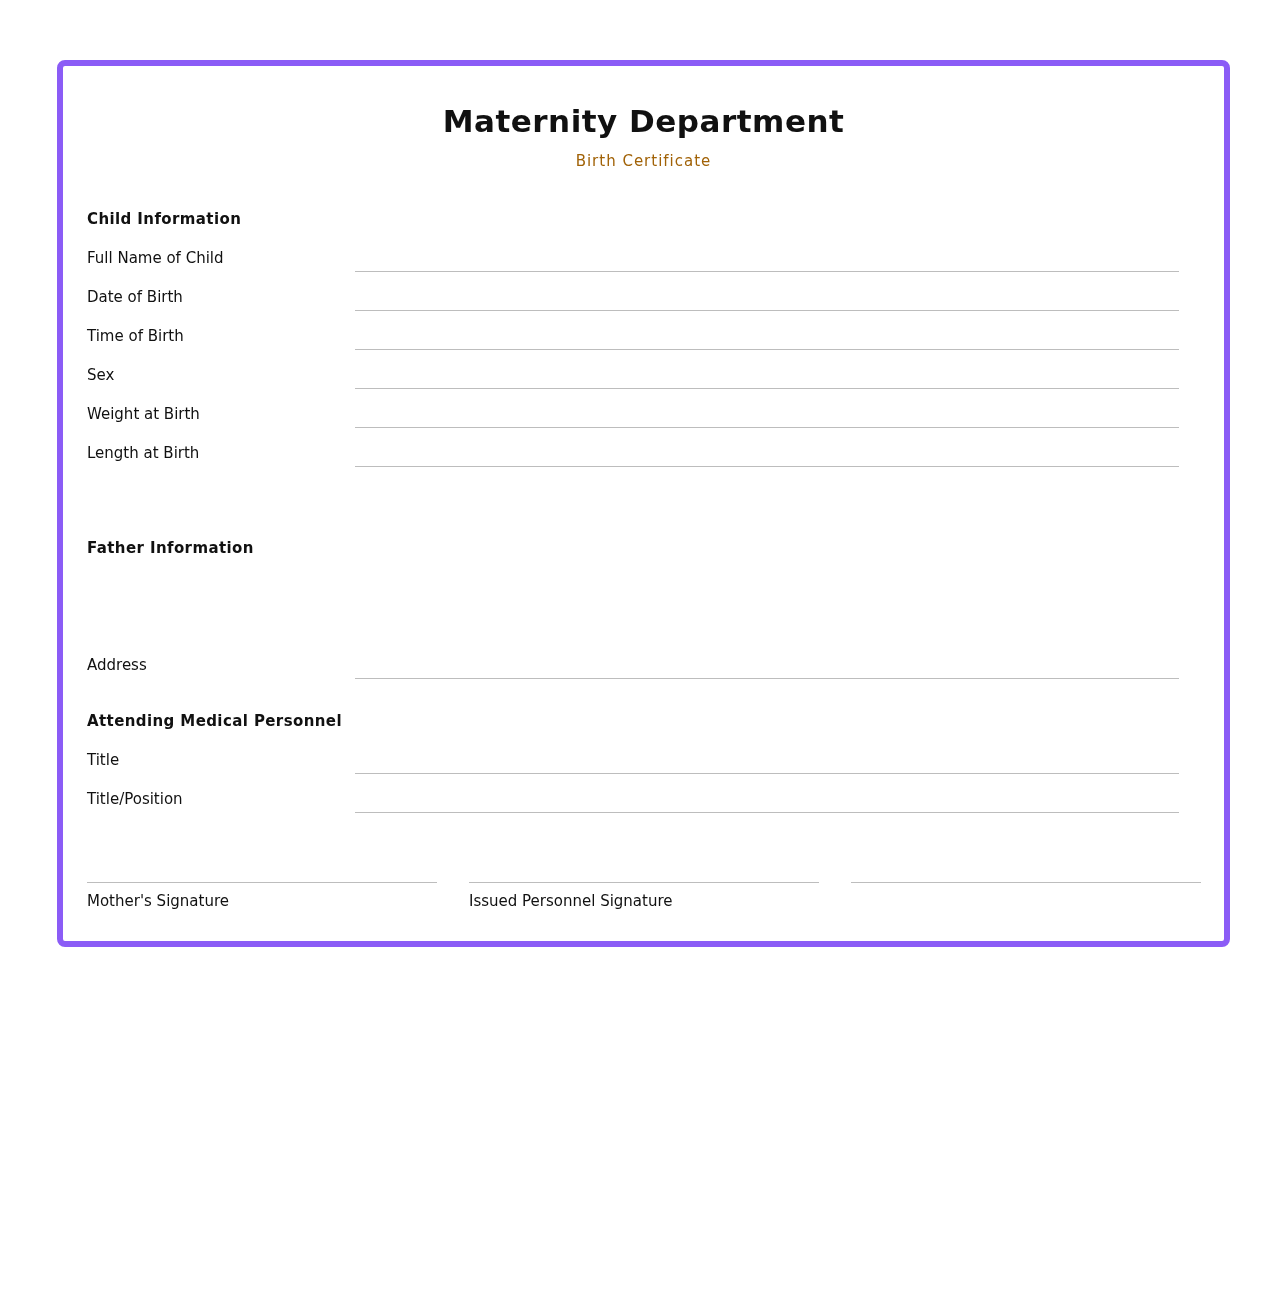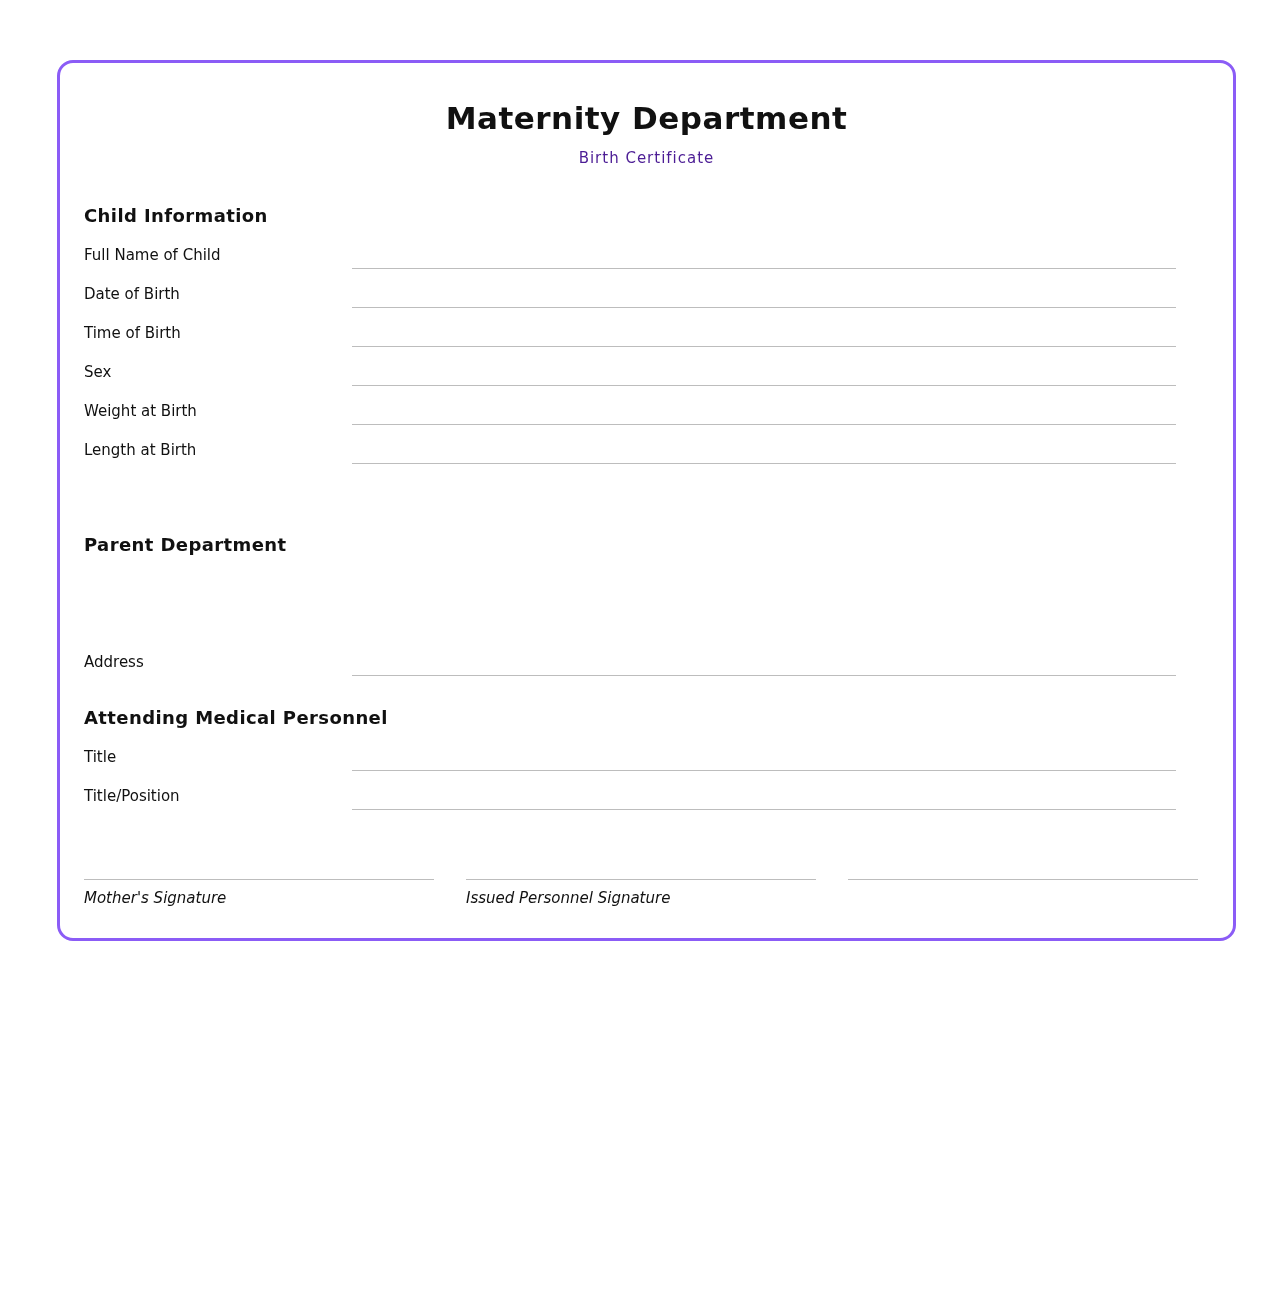--- a/index.html
+++ b/index.html
@@ -4,53 +4,52 @@
 <style>
   html, body { margin: 0; padding: 0; background: #ffffff; }
   body {
     width: 1278px; height: 1300px; position: relative;
     font-family: "DejaVu Sans", "Liberation Sans", sans-serif;
     color: #111;
   }
   .card {
     position: absolute; left: 57px; top: 60px;
     width: 1161px; height: 875px;
-    border: 3px solid #8b5cf6; border-radius: 16px;
+    border: 6px solid #8b5cf6; border-radius: 8px;
     box-sizing: content-box;
-    padding-left: 12px;
   }
   .title {
     position: absolute; left: 0; right: 0; top: 35px;
     text-align: center; font-size: 31px; font-weight: bold;
     letter-spacing: 0.5px; margin: 0; line-height: 40px;
   }
   .subtitle {
     position: absolute; left: 0; right: 0; top: 85px;
     text-align: center; font-size: 15px; letter-spacing: 1px;
-    line-height: 20px; margin: 0; color: #4c1d95;
+    line-height: 20px; margin: 0; color: #a16207;
   }
   .section-title {
-    position: absolute; left: 24px; font-size: 18px; font-weight: bold;
+    position: absolute; left: 24px; font-size: 15px; font-weight: bold;
     letter-spacing: 0.4px; line-height: 20px; margin: 0;
   }
   .row { position: absolute; left: 24px; right: 0; height: 30px; }
   .row .label {
     position: absolute; left: 0; top: 0; font-size: 15px; line-height: 20px;
   }
   .row .line {
     position: absolute; left: 268px; width: 824px; top: 23px;
     border: none; border-bottom: 1px solid #bdbdbd; height: 0;
     background: transparent; padding: 0; margin: 0; outline: none;
   }
   .sig {
     position: absolute; top: 816px; width: 350px;
   }
   .sig .sig-line { border-top: 1px solid #bdbdbd; height: 0; }
   .sig .sig-label {
-    margin-top: 8px; font-size: 15px; line-height: 20px; font-style: italic;
+    margin-top: 8px; font-size: 15px; line-height: 20px;
   }
 </style>
 </head>
 <body>
 
 <div class="card">
   <h1 class="title">Maternity Department</h1>
   <p class="subtitle">Birth Certificate</p>
 
   <h2 class="section-title" style="top:143px">Child Information</h2>
@@ -72,21 +71,21 @@
   </div>
   <div class="row" style="top:338px">
     <span class="label">Weight at Birth</span>
     <input class="line" type="text" value="" style="">
   </div>
   <div class="row" style="top:377px">
     <span class="label">Length at Birth</span>
     <input class="line" type="text" value="" style="">
   </div>
 
-  <h2 class="section-title" style="top:472px">Parent Department</h2>
+  <h2 class="section-title" style="top:472px">Father Information</h2>
   <div class="row" style="top:589px">
     <span class="label">Address</span>
     <input class="line" type="text" value="" style="">
   </div>
 
   <h2 class="section-title" style="top:645px">Attending Medical Personnel</h2>
   <div class="row" style="top:684px">
     <span class="label">Title</span>
     <input class="line" type="text" value="" style="">
   </div>

